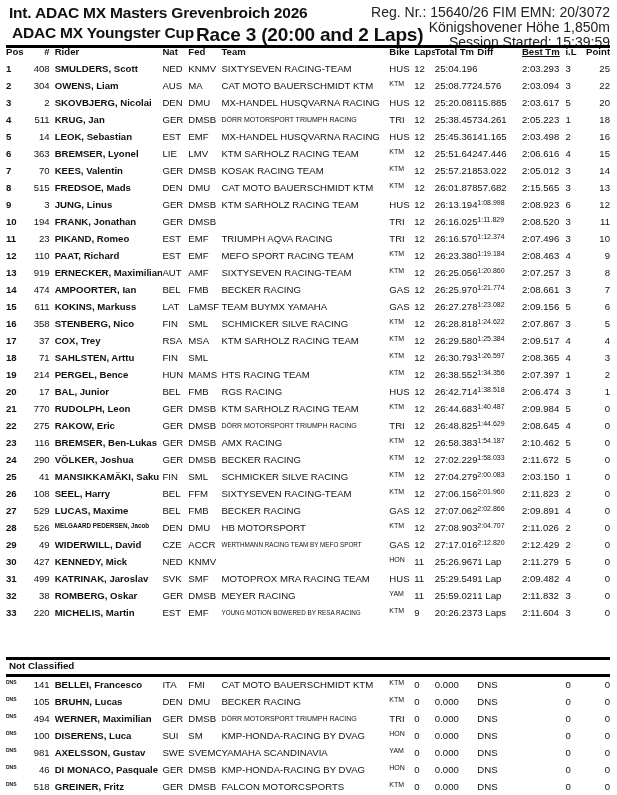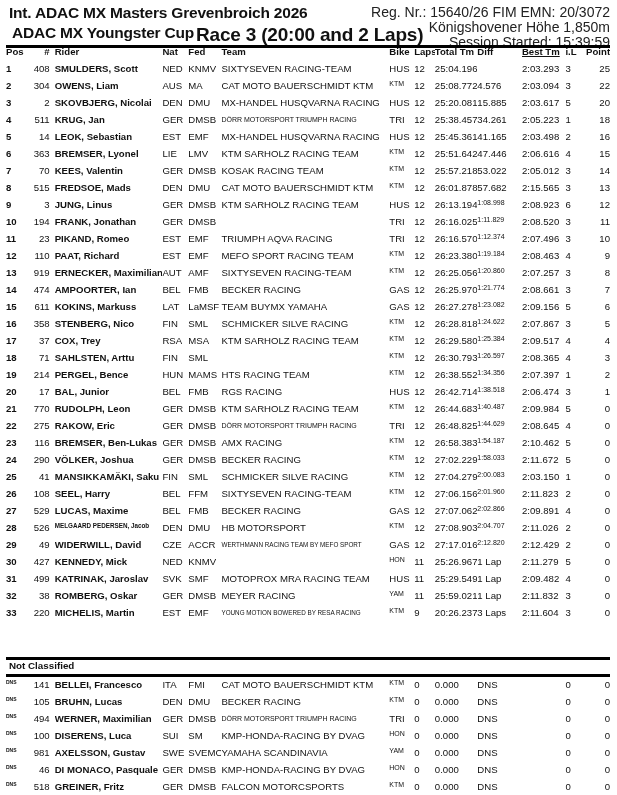--- a/index.html
+++ b/index.html
@@ -17,21 +17,21 @@
   .c-pos { width:23px; font-weight:bold; }
   .c-num { width:24px; text-align:right; padding-right:5px; }
   .c-rider { width:104px; font-weight:bold; }
   .c-nat { width:25px; }
   .c-fed { width:32px; }
   .c-team { width:162px; }
   .c-bike { width:24px; }
   .c-laps { width:20px; }
   .c-total { width:41px; }
   .c-diff { width:43px; }
-  .c-best { width:42px; text-align:left; padding-right:6px; }
+  .c-best { width:42px; text-align:center; padding-right:6px; }
   .c-il { width:20px; }
   .c-pts { width:23px; text-align:right; }
   th.c-num { text-align:right; }
   th.c-pts { text-align:right; }
   .small { font-size:7px; }
   .tiny { font-size:6.3px; }
   .dns-tag { font-size:5px; font-weight:bold; vertical-align:top; line-height:12px; }
   .nc { position:absolute; left:9px; top:660px; font-size:9.8px; font-weight:bold; }
   #tbl-main { top:44px; }
   #tbl-dns { top:676px; }

